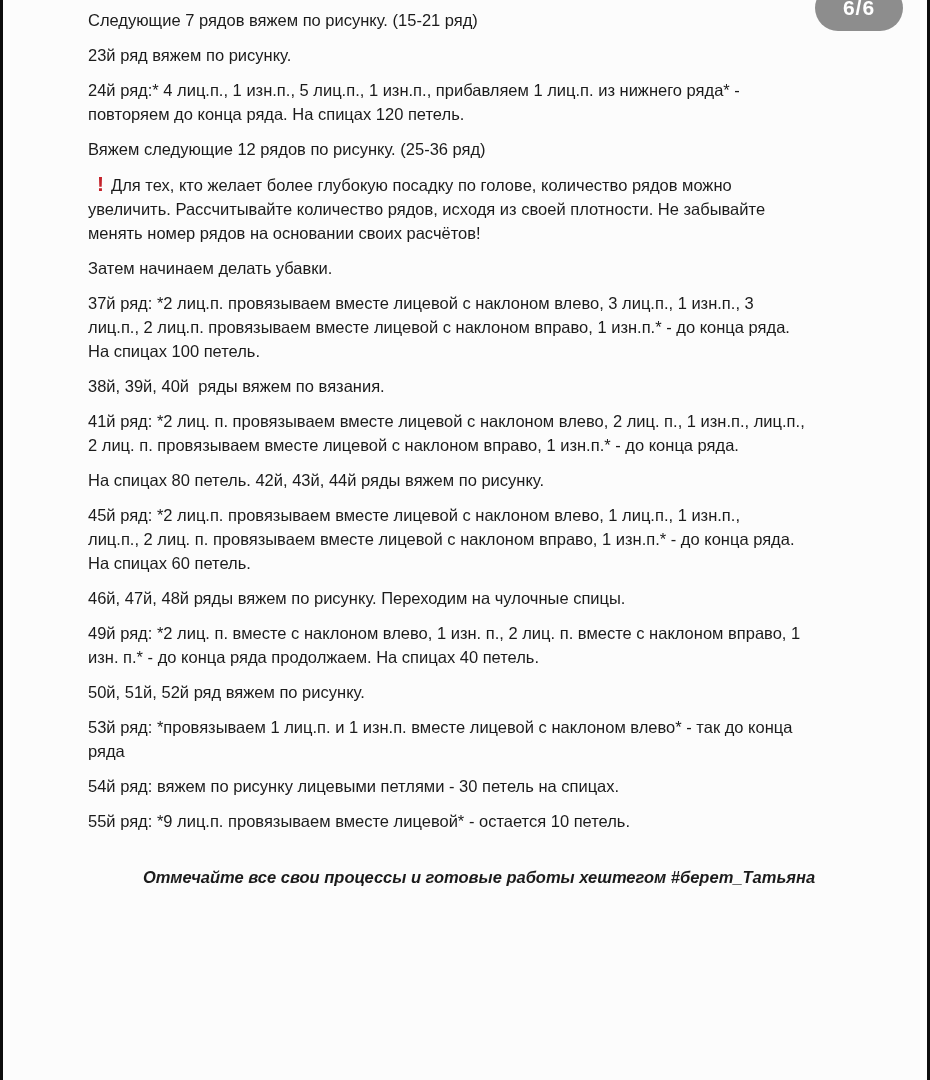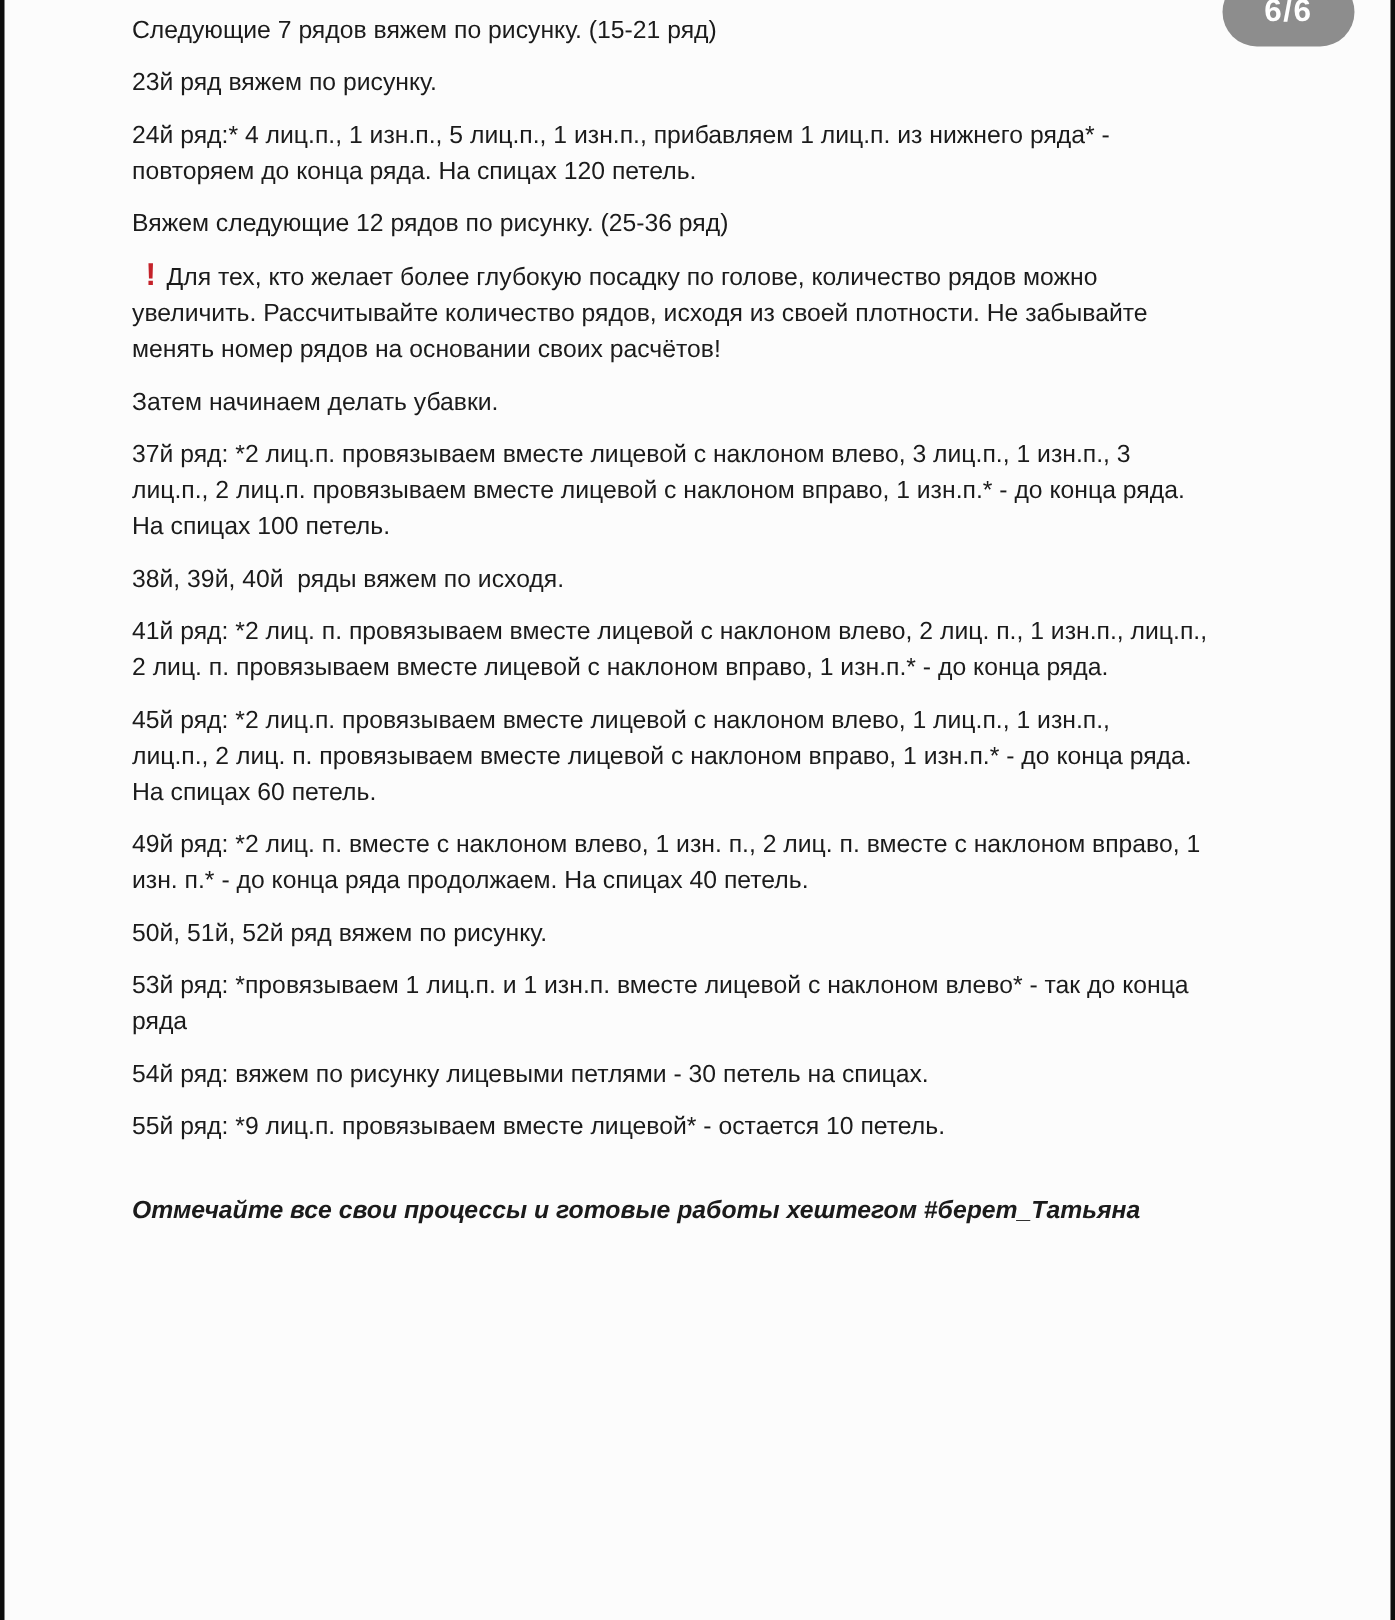--- a/index.html
+++ b/index.html
@@ -39,20 +39,21 @@
   }
   .excl {
     color: #c4222a;
     font-weight: 800;
     font-size: 21px;
     padding: 0 7px 0 9px;
   }
   p.signature {
     font-weight: bold;
     font-style: italic;
+    text-align: center;
   }
   p[data-name="paragraph-hashtag-note"] { margin-top: 32px; margin-bottom: 20px; }
 </style>
 </head>
 <body>
 
 <div class="edge-bar left" data-name="left-edge-bar"></div>
 <div class="edge-bar right" data-name="right-edge-bar"></div>
 
 <div class="page-badge" data-name="page-number-badge">6/6</div>
@@ -63,26 +64,28 @@
     <p data-name="paragraph-row-24"><span data-name="paragraph-text">24й ряд:* 4 лиц.п., 1 изн.п., 5 лиц.п., 1 изн.п., прибавляем 1 лиц.п. из нижнего ряда* -
 повторяем до конца ряда. На спицах 120 петель.</span></p>
     <p data-name="paragraph-rows-25-36"><span data-name="paragraph-text">Вяжем следующие 12 рядов по рисунку. (25-36 ряд)</span></p>
     <p data-name="paragraph-warning-note" class="warning"><span class="excl" data-name="red-exclamation-icon">!</span><span data-name="paragraph-text">Для тех, кто желает более глубокую посадку по голове, количество рядов можно
 увеличить. Рассчитывайте количество рядов, исходя из своей плотности. Не забывайте
 менять номер рядов на основании своих расчётов!</span></p>
     <p data-name="paragraph-decreases-intro"><span data-name="paragraph-text">Затем начинаем делать убавки.</span></p>
     <p data-name="paragraph-row-37"><span data-name="paragraph-text">37й ряд: *2 лиц.п. провязываем вместе лицевой с наклоном влево, 3 лиц.п., 1 изн.п., 3
 лиц.п., 2 лиц.п. провязываем вместе лицевой с наклоном вправо, 1 изн.п.* - до конца ряда.
 На спицах 100 петель.</span></p>
-    <p data-name="paragraph-rows-38-40"><span data-name="paragraph-text">38й, 39й, 40й  ряды вяжем по исходя.</span></p>
+    <p data-name="paragraph-rows-38-40"><span data-name="paragraph-text">38й, 39й, 40й  ряды вяжем по вязания.</span></p>
     <p data-name="paragraph-row-41"><span data-name="paragraph-text">41й ряд: *2 лиц. п. провязываем вместе лицевой с наклоном влево, 2 лиц. п., 1 изн.п., лиц.п.,
 2 лиц. п. провязываем вместе лицевой с наклоном вправо, 1 изн.п.* - до конца ряда.</span></p>
+    <p data-name="paragraph-rows-42-44"><span data-name="paragraph-text">На спицах 80 петель. 42й, 43й, 44й ряды вяжем по рисунку.</span></p>
     <p data-name="paragraph-row-45"><span data-name="paragraph-text">45й ряд: *2 лиц.п. провязываем вместе лицевой с наклоном влево, 1 лиц.п., 1 изн.п.,
 лиц.п., 2 лиц. п. провязываем вместе лицевой с наклоном вправо, 1 изн.п.* - до конца ряда.
 На спицах 60 петель.</span></p>
+    <p data-name="paragraph-rows-46-48"><span data-name="paragraph-text">46й, 47й, 48й ряды вяжем по рисунку. Переходим на чулочные спицы.</span></p>
     <p data-name="paragraph-row-49"><span data-name="paragraph-text">49й ряд: *2 лиц. п. вместе с наклоном влево, 1 изн. п., 2 лиц. п. вместе с наклоном вправо, 1
 изн. п.* - до конца ряда продолжаем. На спицах 40 петель.</span></p>
     <p data-name="paragraph-rows-50-52"><span data-name="paragraph-text">50й, 51й, 52й ряд вяжем по рисунку.</span></p>
     <p data-name="paragraph-row-53"><span data-name="paragraph-text">53й ряд: *провязываем 1 лиц.п. и 1 изн.п. вместе лицевой с наклоном влево* - так до конца
 ряда</span></p>
     <p data-name="paragraph-row-54"><span data-name="paragraph-text">54й ряд: вяжем по рисунку лицевыми петлями - 30 петель на спицах.</span></p>
     <p data-name="paragraph-row-55"><span data-name="paragraph-text">55й ряд: *9 лиц.п. провязываем вместе лицевой* - остается 10 петель.</span></p>
     <p data-name="paragraph-hashtag-note" class="signature"><span data-name="paragraph-text">Отмечайте все свои процессы и готовые работы хештегом #берет_Татьяна</span></p>
   </main>
 

